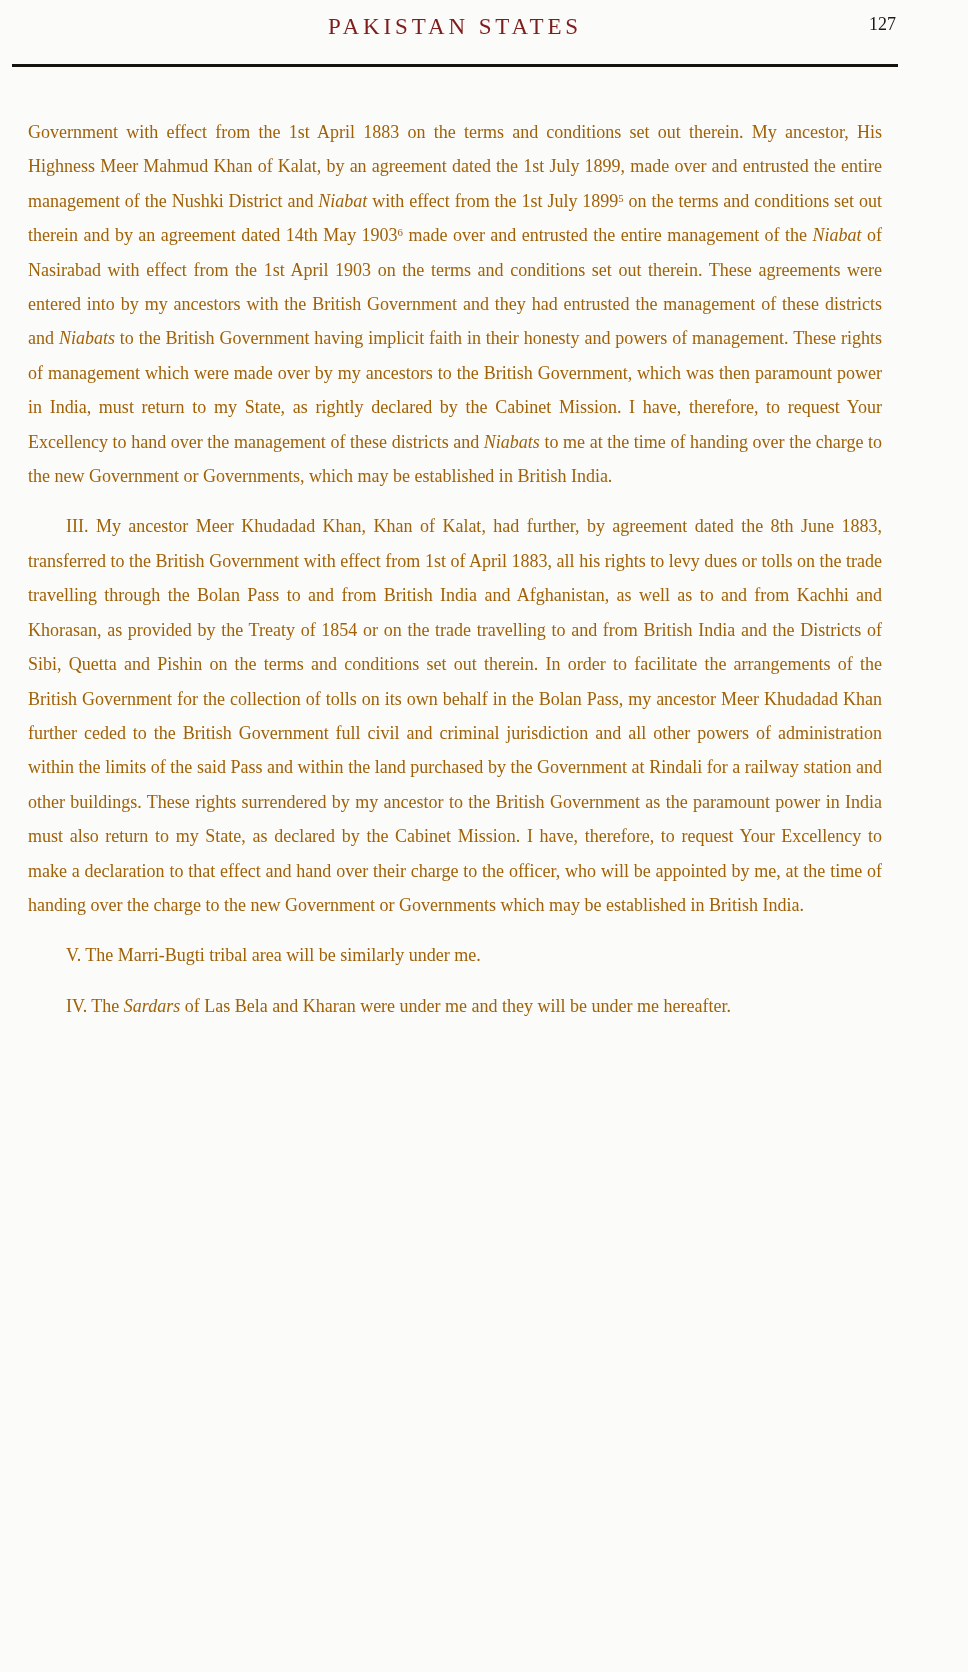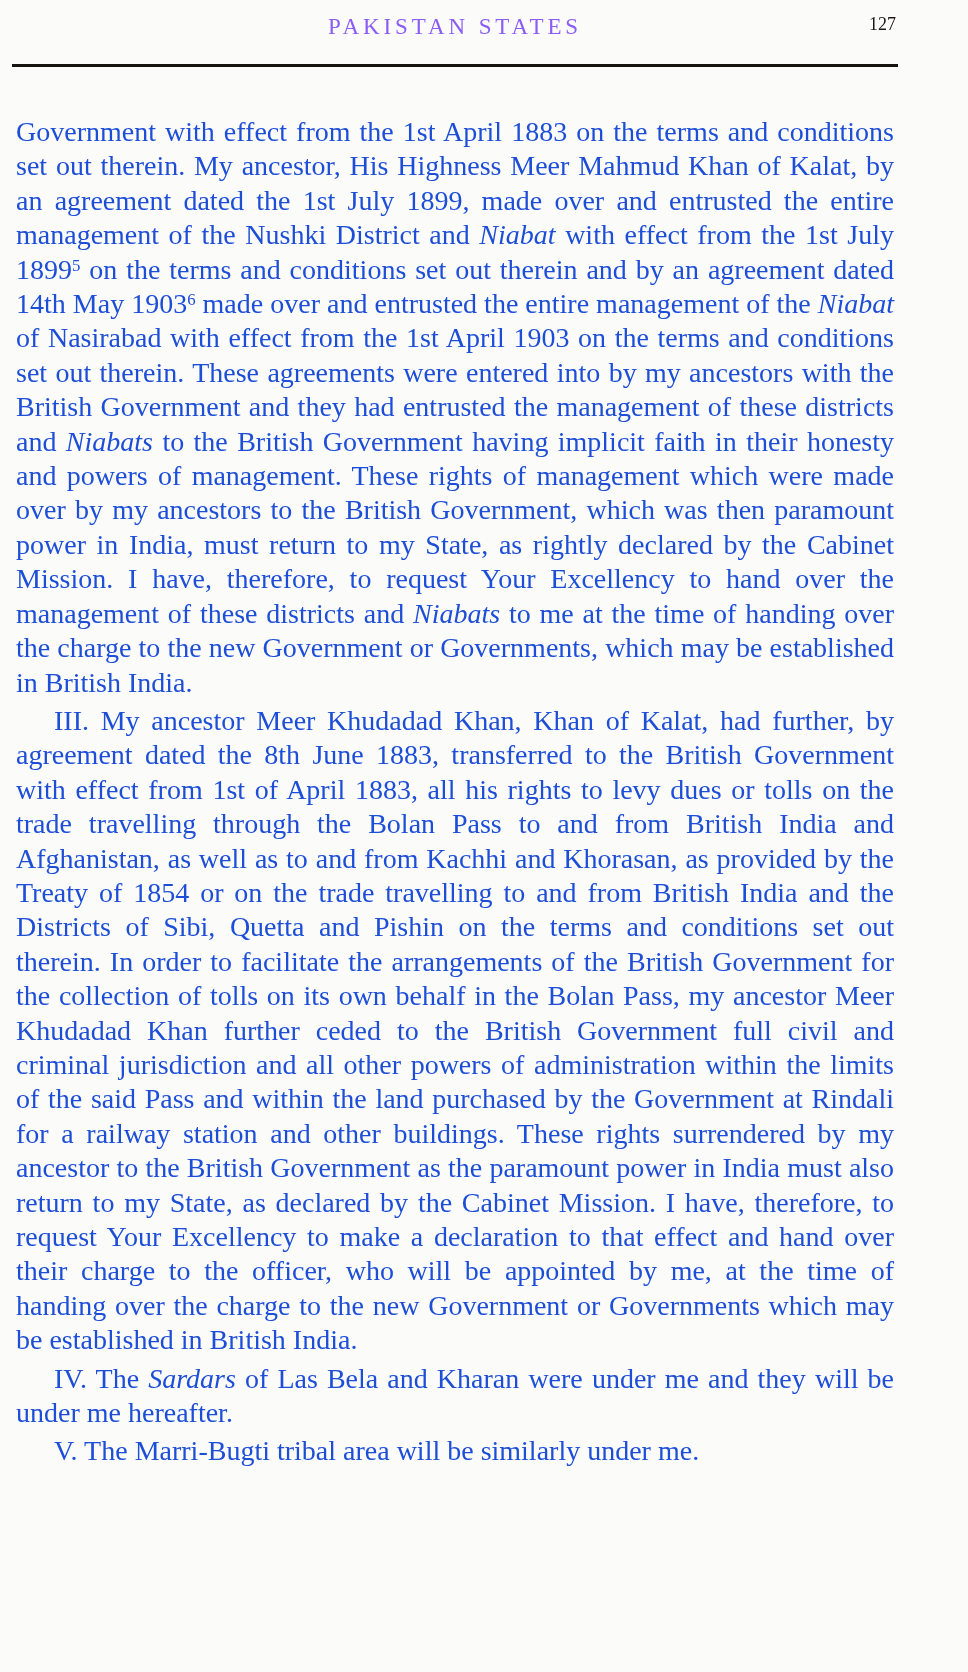--- a/index.html
+++ b/index.html
@@ -25,43 +25,43 @@
     height: 40px;
   }
   .running-title {
     position: absolute;
     left: 0;
     right: 0;
     top: 2px;
     text-align: center;
     font-size: 23px;
     letter-spacing: 0.17em;
-    color: #8b5cf6;
+    color: #7f1d1d;
   }
   .page-number {
     position: absolute;
     right: 2px;
     top: 2px;
     font-size: 18px;
     color: #1b1916;
   }
   .head-rule {
     height: 3px;
     background: #15130f;
     margin-top: 12px;
   }
   .body-text {
     margin-top: 48px;
   }
   .para {
-    margin: 4px;
-    font-size: 28px;
+    margin: 16px;
+    font-size: 18px;
     line-height: 34.4px;
     text-align: justify;
-    color: #1d4ed8;
+    color: #a16207;
   }
   .para.indent {
     text-indent: 38px;
   }
   .para em {
     font-style: italic;
   }
   .para sup {
     font-size: 0.6em;
     line-height: 0;
@@ -78,17 +78,17 @@
   <div class="running-head">
     <div class="running-title">PAKISTAN STATES</div>
     <div class="page-number">127</div>
   </div>
 
   <div class="head-rule"></div>
 
   <div class="body-text" id="page-body">
       <p class="para"><span>Government with effect from the 1st April 1883 on the terms and conditions set out therein. My ancestor, His Highness Meer Mahmud Khan of Kalat, by an agreement dated the 1st July 1899, made over and entrusted the entire management of the Nushki District and </span><em>Niabat</em><span> with effect from the 1st July 1899</span><sup>5</sup><span> on the terms and conditions set out therein and by an agreement dated 14th May 1903</span><sup>6</sup><span> made over and entrusted the entire management of the </span><em>Niabat</em><span> of Nasirabad with effect from the 1st April 1903 on the terms and conditions set out therein. These agreements were entered into by my ancestors with the British Government and they had entrusted the management of these districts and </span><em>Niabats</em><span> to the British Government having implicit faith in their honesty and powers of management. These rights of management which were made over by my ancestors to the British Government, which was then paramount power in India, must return to my State, as rightly declared by the Cabinet Mission. I have, therefore, to request Your Excellency to hand over the management of these districts and </span><em>Niabats</em><span> to me at the time of handing over the charge to the new Government or Governments, which may be established in British India.</span></p>
       <p class="para indent"><span>III. My ancestor Meer Khudadad Khan, Khan of Kalat, had further, by agreement dated the 8th June 1883, transferred to the British Government with effect from 1st of April 1883, all his rights to levy dues or tolls on the trade travelling through the Bolan Pass to and from British India and Afghanistan, as well as to and from Kachhi and Khorasan, as provided by the Treaty of 1854 or on the trade travelling to and from British India and the Districts of Sibi, Quetta and Pishin on the terms and conditions set out therein. In order to facilitate the arrangements of the British Government for the collection of tolls on its own behalf in the Bolan Pass, my ancestor Meer Khudadad Khan further ceded to the British Government full civil and criminal jurisdiction and all other powers of administration within the limits of the said Pass and within the land purchased by the Government at Rindali for a railway station and other buildings. These rights surrendered by my ancestor to the British Government as the paramount power in India must also return to my State, as declared by the Cabinet Mission. I have, therefore, to request Your Excellency to make a declaration to that effect and hand over their charge to the officer, who will be appointed by me, at the time of handing over the charge to the new Government or Governments which may be established in British India.</span></p>
+      <p class="para indent"><span>V. The Marri-Bugti tribal area will be similarly under me.</span></p>
       <p class="para indent"><span>IV. The </span><em>Sardars</em><span> of Las Bela and Kharan were under me and they will be under me hereafter.</span></p>
-      <p class="para indent"><span>V. The Marri-Bugti tribal area will be similarly under me.</span></p>
     </div>
 
 </div>
 
 </body></html>

